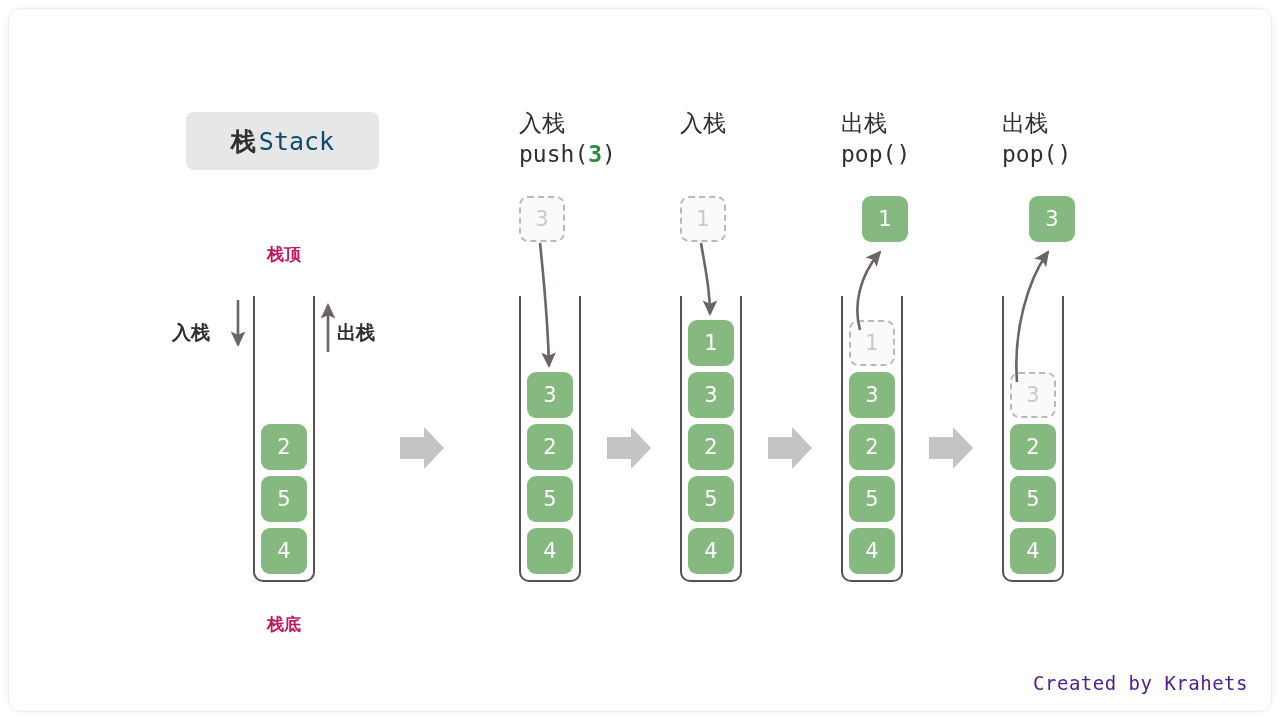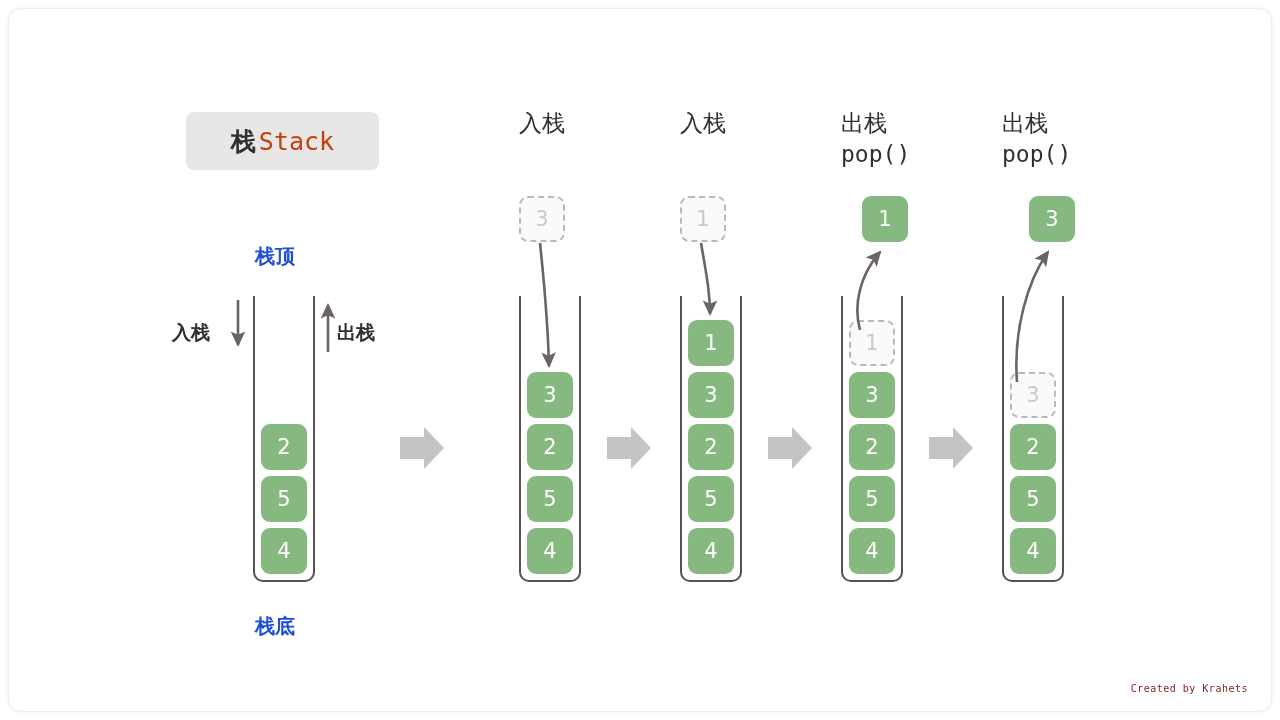--- a/index.html
+++ b/index.html
@@ -48,21 +48,21 @@
   .title-badge .t-cn {
     font-family: "DejaVu Sans", "Liberation Sans", sans-serif;
     font-size: 25px;
     font-weight: bold;
     color: #2f2f2f;
     letter-spacing: 1px;
   }
   .title-badge .t-en {
     font-family: "DejaVu Sans Mono", "Liberation Mono", monospace;
     font-size: 25px;
-    color: #c2410c;
+    color: #0c4a6e;
     margin-left: 2px;
   }
 
   
   .caption {
     position: absolute;
     width: 170px;
     text-align: left;
     line-height: 1.36;
   }
@@ -126,46 +126,47 @@
   .side-label {
     position: absolute;
     font-size: 19px;
     font-weight: bold;
     color: #2f2f2f;
     font-family: "DejaVu Sans", "Liberation Sans", sans-serif;
     white-space: nowrap;
   }
   .tb-label {
     position: absolute;
-    font-size: 20px;
-    font-weight: bold;
-    color: #1d4ed8;
+    font-size: 17px;
+    font-weight: bold;
+    color: #be185d;
     font-family: "DejaVu Sans", "Liberation Sans", sans-serif;
     white-space: nowrap;
     text-align: center;
+    margin-left: 12px;
   }
 
   
   #overlay {
     position: absolute;
     left: 0;
     top: 0;
     width: 1280px;
     height: 720px;
     pointer-events: none;
   }
 
   
   .credit {
     position: absolute;
     right: 32px;
     bottom: 26px;
     font-family: "DejaVu Sans Mono", "Liberation Mono", monospace;
-    font-size: 10px;
-    color: #7f1d1d;
+    font-size: 19px;
+    color: #4c1d95;
     letter-spacing: 0.5px;
   }
 </style>
 </head>
 <body>
 
 <div id="canvas">
   <div class="card"></div>
 
   <div class="title-badge">
@@ -183,20 +184,21 @@
       <div class="cell solid" style="left: 261px; top: 424px;">2</div>
       <div class="cell solid" style="left: 261px; top: 476px;">5</div>
       <div class="cell solid" style="left: 261px; top: 528px;">4</div>
       <div class="stack-walls" style="left: 519px; top: 296px;"></div>
       <div class="cell solid" style="left: 527px; top: 372px;">3</div>
       <div class="cell solid" style="left: 527px; top: 424px;">2</div>
       <div class="cell solid" style="left: 527px; top: 476px;">5</div>
       <div class="cell solid" style="left: 527px; top: 528px;">4</div>
       <div class="caption" style="left: 519px; top: 108px;">
         <span class="c-cn">入栈</span>
+        <span class="c-code">push(<span class="num">3</span>)</span>
       </div>
       <div class="cell ghost" style="left: 519px; top: 196px;">3</div>
       <div class="stack-walls" style="left: 680px; top: 296px;"></div>
       <div class="cell solid" style="left: 688px; top: 320px;">1</div>
       <div class="cell solid" style="left: 688px; top: 372px;">3</div>
       <div class="cell solid" style="left: 688px; top: 424px;">2</div>
       <div class="cell solid" style="left: 688px; top: 476px;">5</div>
       <div class="cell solid" style="left: 688px; top: 528px;">4</div>
       <div class="caption" style="left: 680px; top: 108px;">
         <span class="c-cn">入栈</span>

